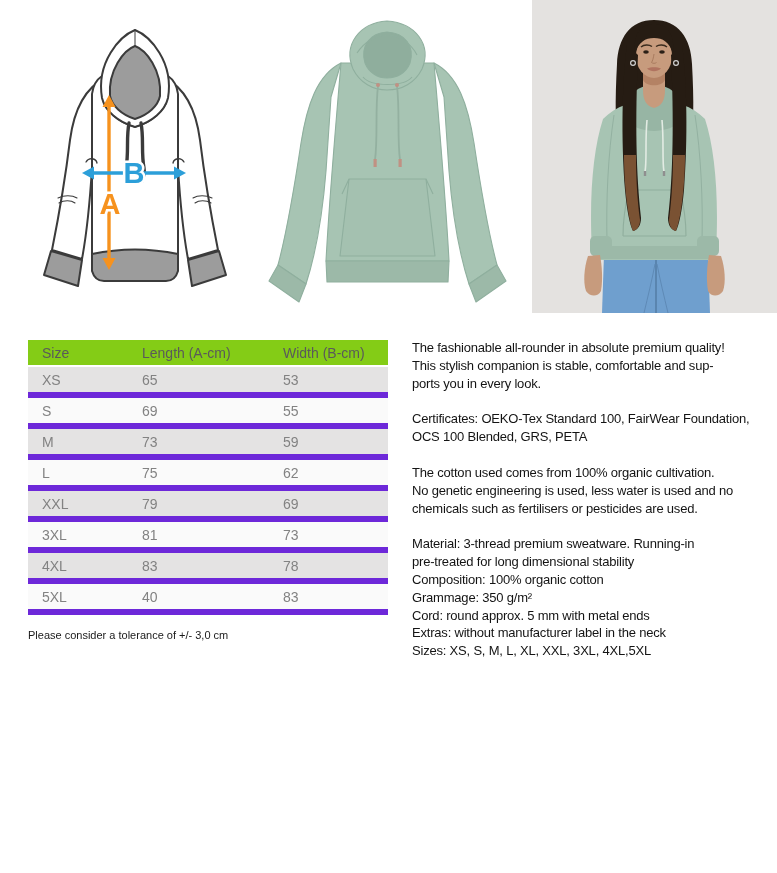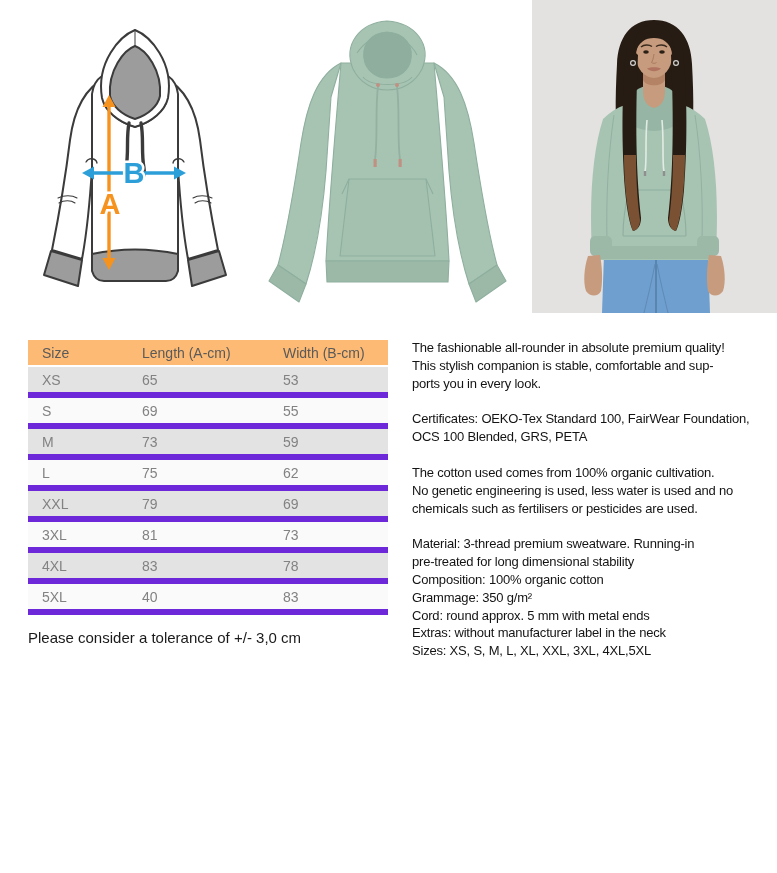--- a/index.html
+++ b/index.html
@@ -11,27 +11,27 @@
   #diagram-wrap{left:30px;top:10px;width:210px;height:292px;}
   #product-wrap{left:265px;top:13px;width:245px;height:292px;}
   #model-wrap{left:532px;top:0px;width:245px;height:313px;}
   svg{display:block;}
   .measure-label{font:700 29px "Liberation Sans",sans-serif;text-anchor:middle;
                  paint-order:stroke fill;stroke:#ffffff;stroke-width:5px;stroke-linejoin:round;}
 
   
   #size-table{left:28px;top:340px;width:360px;border-collapse:separate;border-spacing:0;
               font-size:14px;}
-  #size-table th{background:#fdba74;color:#5a5a5a;font-weight:400;text-align:left;
+  #size-table th{background:#84cc16;color:#5a5a5a;font-weight:400;text-align:left;
                  height:25px;padding:0 0 0 14px;border-bottom:2px solid #fff;}
   #size-table td{color:#828282;height:25px;padding:0 0 0 14px;border-bottom:6px solid #6d28d9;}
   #size-table tbody tr:nth-child(odd) td{background:#e4e3e3;}
   #size-table tbody tr:nth-child(even) td{background:#fafafa;}
 
-  #tolerance-note{left:28px;top:629px;font-size:15px;color:#1a1a1a;}
+  #tolerance-note{left:28px;top:629px;font-size:11px;color:#1a1a1a;}
 
   
   #description{left:412px;top:339px;width:362px;font-size:13px;line-height:17.8px;
                color:#141414;letter-spacing:-0.2px;}
   #description .para{white-space:pre-line;margin:0 0 18px 0;}
 </style>
 </head>
 <body>
 
 <div class="abs" id="diagram-wrap">

